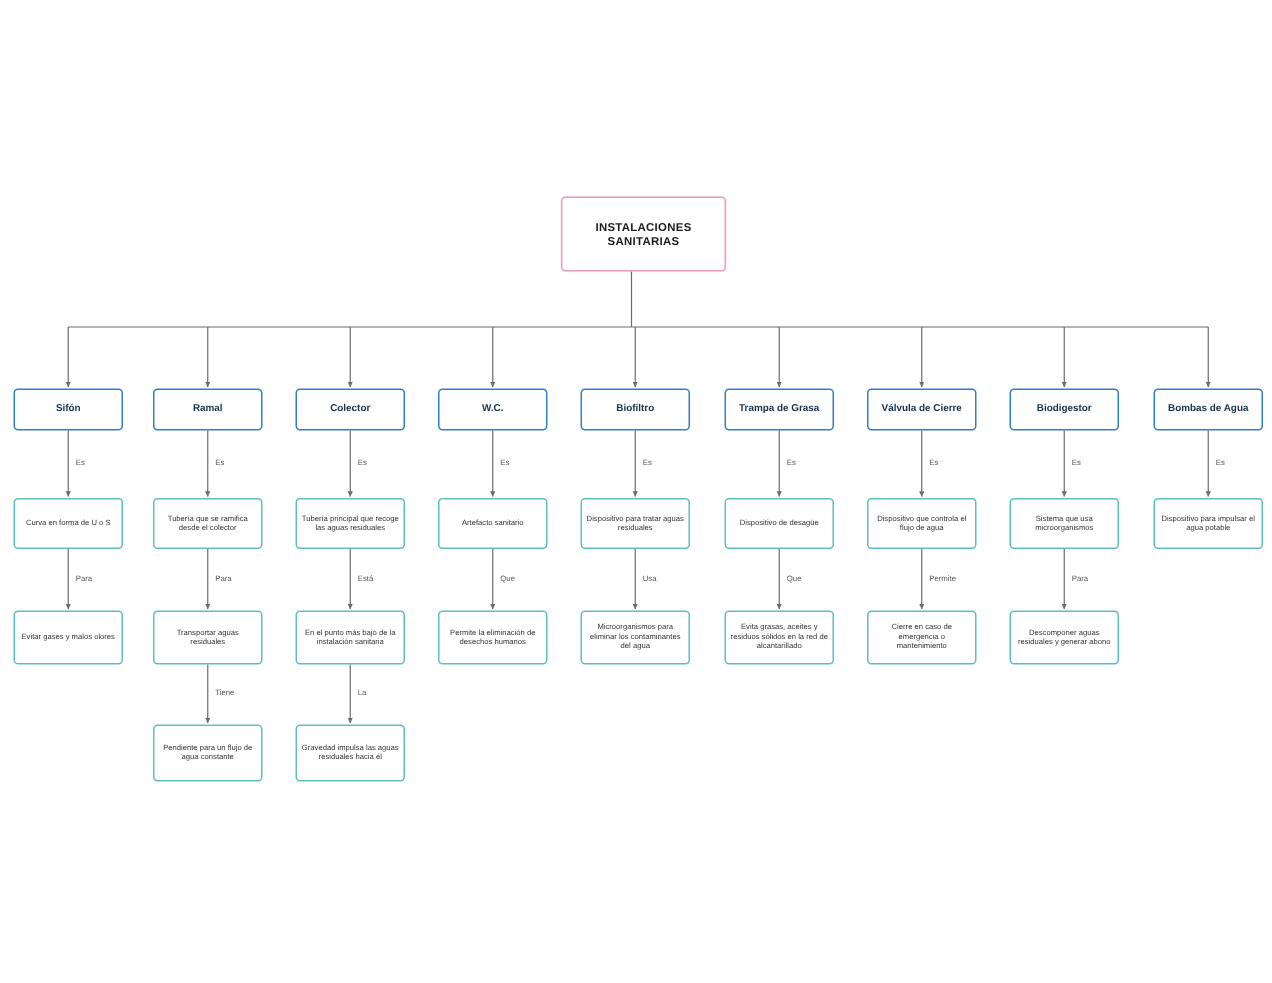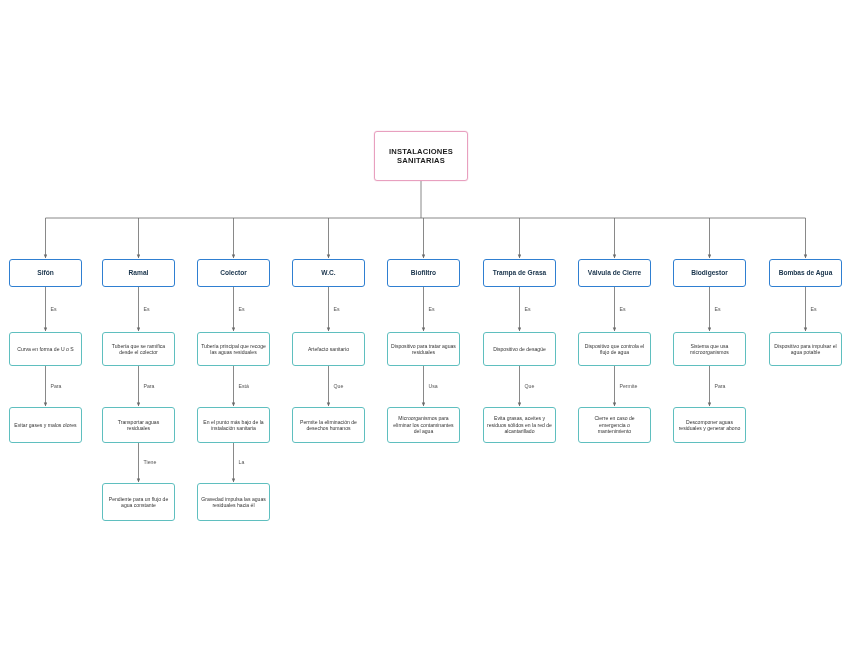--- a/index.html
+++ b/index.html
@@ -110,21 +110,21 @@
         <path d="M614.5,287 L614.5,331" marker-end="url(#arrow)"></path>
         <path d="M614.5,366 L614.5,406" marker-end="url(#arrow)"></path>
         <path d="M709.5,218 L709.5,258" marker-end="url(#arrow)"></path>
         <path d="M709.5,287 L709.5,331" marker-end="url(#arrow)"></path>
         <path d="M709.5,366 L709.5,406" marker-end="url(#arrow)"></path>
         <path d="M805.5,218 L805.5,258" marker-end="url(#arrow)"></path>
         <path d="M805.5,287 L805.5,331" marker-end="url(#arrow)"></path>
       </g>
   </svg>
 
-  <div class="node root" style="left:374px; top:131px; width:94px; height:50px;">
+  <div class="node root" style="left:374px; top:131px; width:110px; height:50px;">
     <div>
       <div>INSTALACIONES</div>
       <div>SANITARIAS</div>
     </div>
   </div>
 
   <div id="nodes-layer">
       <div class="node cat" style="left: 9px; top: 259px; width: 73px; height: 28px;">
         <span>Sifón</span>
       </div>

